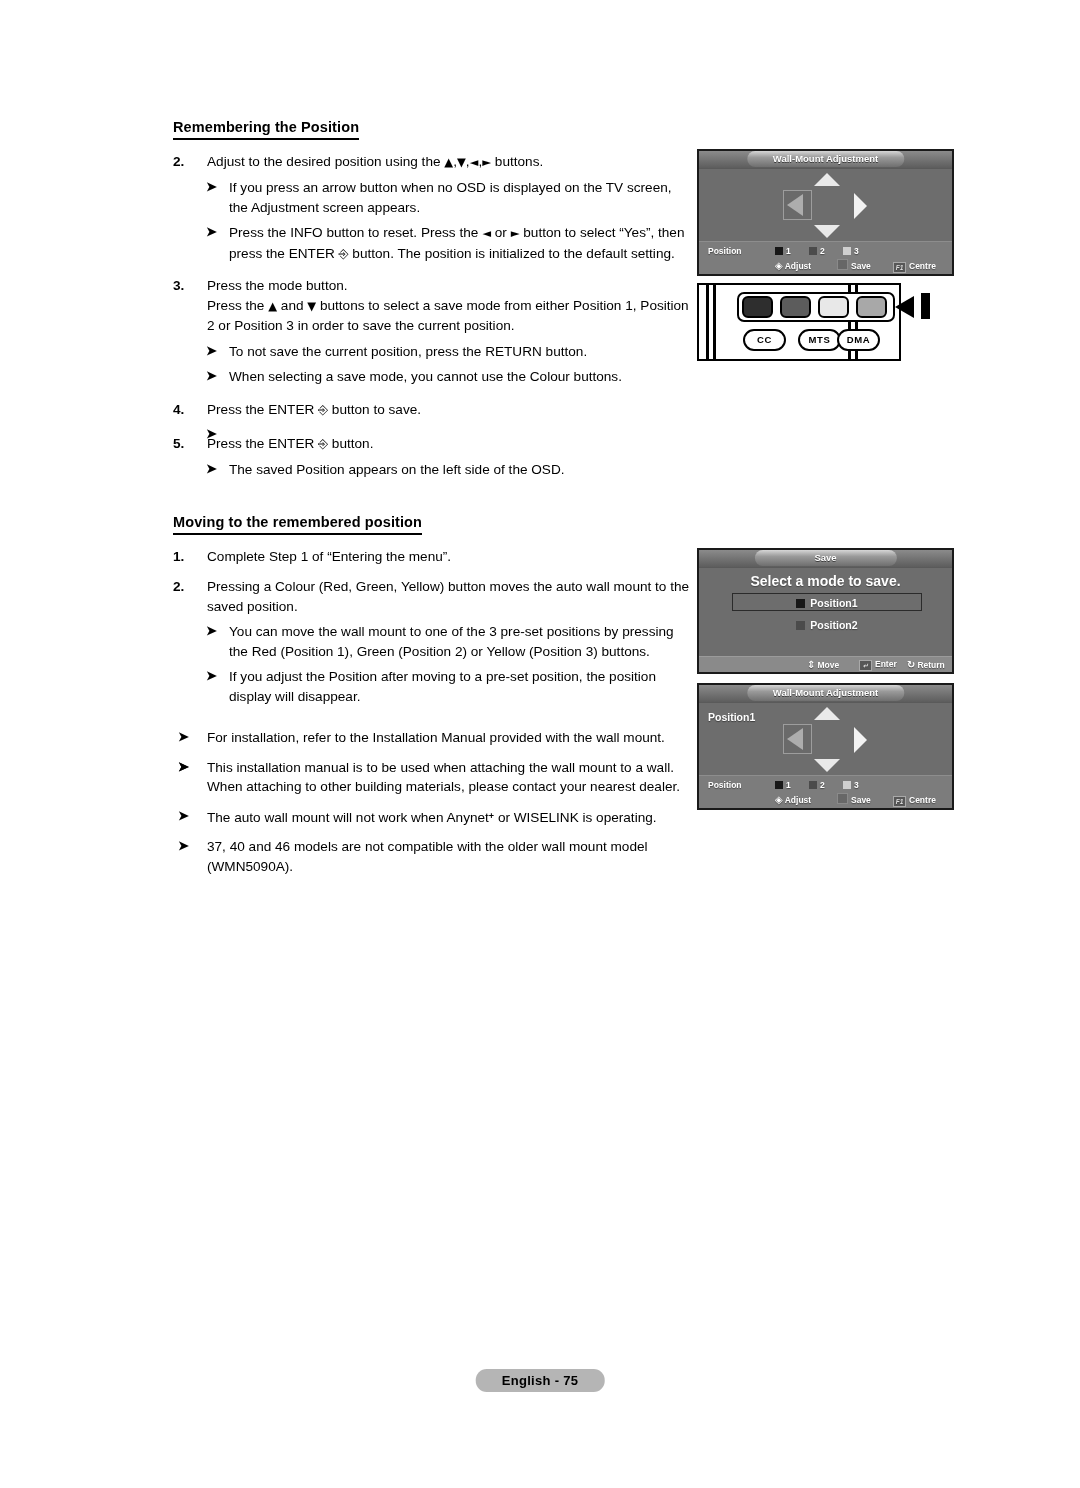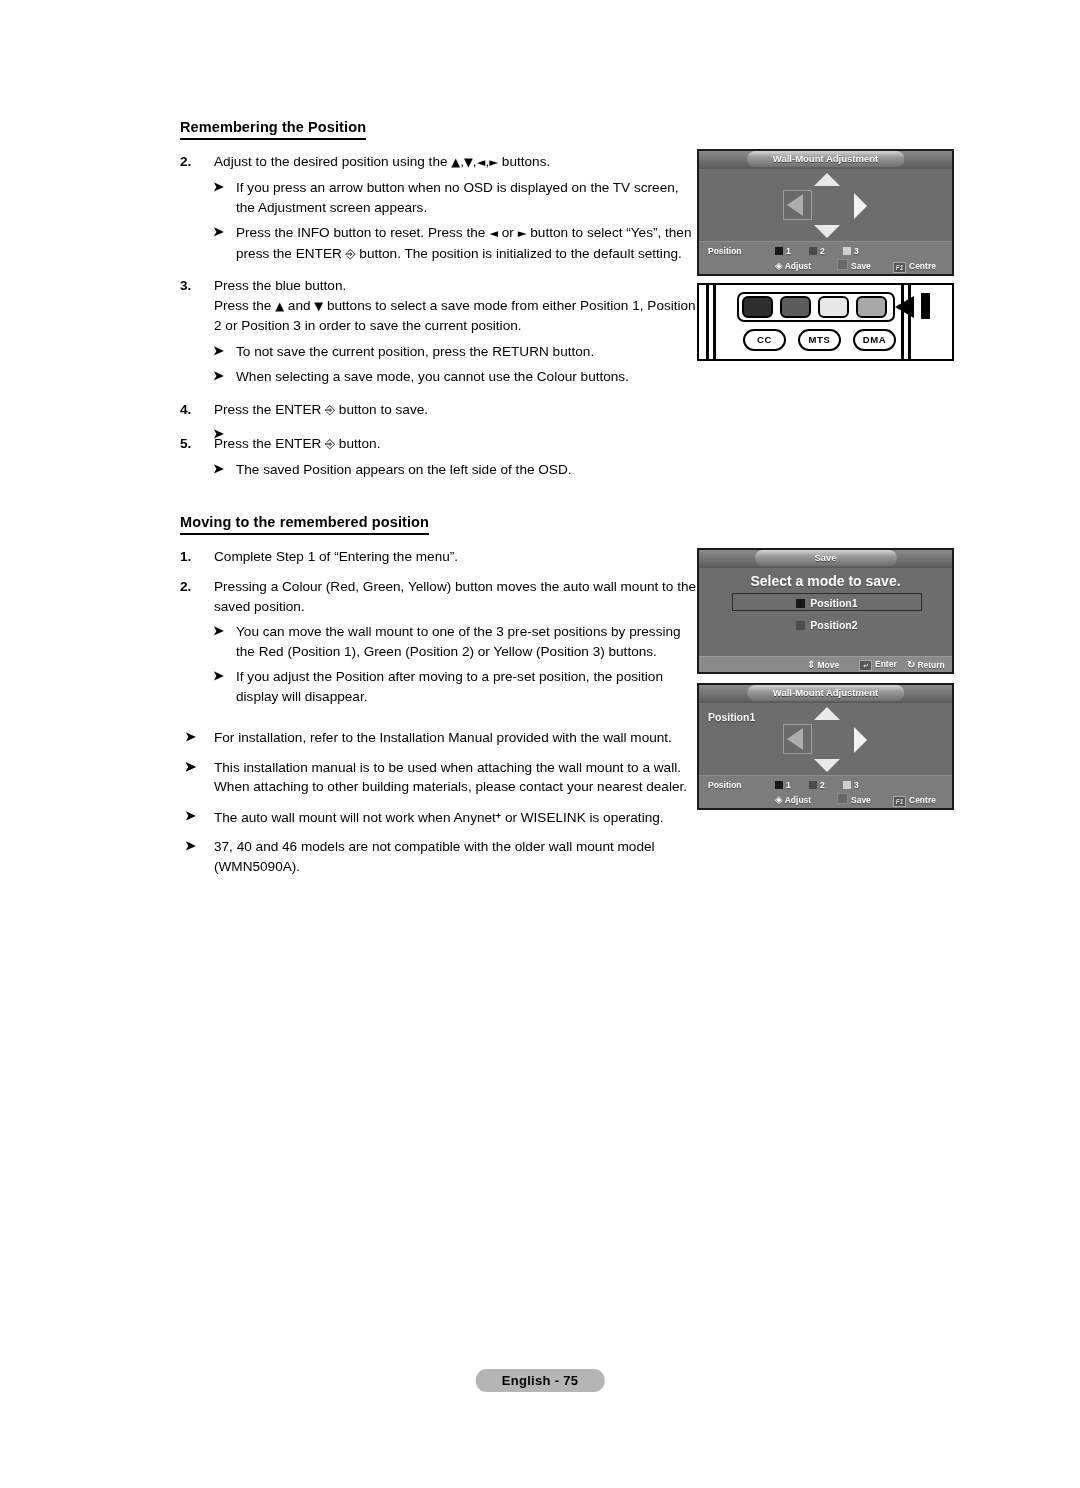--- a/index.html
+++ b/index.html
@@ -12,21 +12,21 @@
     height: 1488px;
     position: relative;
     font-family: "Liberation Sans", sans-serif;
     color: #000000;
     overflow: hidden;
   }
 
   
   .content {
     position: absolute;
-    left: 180px;
+    left: 173px;
     top: 118px;
     width: 520px;
   }
 
   .section-head {
     font-size: 14.5px;
     font-weight: bold;
     letter-spacing: 0.1px;
     display: inline-block;
     border-bottom: 2.4px solid #000;
@@ -336,21 +336,21 @@
   <div class="bullet">
     <span class="mark">➤</span>
     <span>Press the <b>INFO</b> button to reset. Press the <span class="arw">◄</span> or <span class="arw">►</span> button to select “Yes”, then press the <b>ENTER</b> <span class="enter-gl">⎆</span> button. The position is initialized to the default setting.</span>
   </div>
 
   <div class="gap-sm"></div>
 
   
   <div class="step">
     <span class="num">3.</span>
-    <span>Press the blue button.</span><br>
+    <span>Press the mode button.</span><br>
     <span>Press the <span class="arw">▲</span> and <span class="arw">▼</span> buttons to select a save mode from either Position 1, Position 2 or Position 3 in order to save the current position.</span>
   </div>
   <div class="bullet">
     <span class="mark">➤</span>
     <span>To not save the current position, press the <b>RETURN</b> button.</span>
   </div>
   <div class="bullet">
     <span class="mark">➤</span>
     <span>When selecting a save mode, you cannot use the Colour buttons.</span>
   </div>
@@ -449,39 +449,39 @@
       <span class="f-lab" style="left:144px;"><i class="sq c3"></i><span>3</span></span>
     </div>
     <div class="f-row2">
       <span class="f-lab" style="left:76px;"><span class="gl">◈</span><span>Adjust</span></span>
       <span class="f-lab" style="left:138px;"><i class="sq csave"></i><span>Save</span></span>
       <span class="f-lab" style="left:194px;"><i class="keybox">F1</i><span>Centre</span></span>
     </div>
   </div>
 </div>
 
-<div class="remote" style="left:697px; top:283px; width:257px; height:78px;">
+<div class="remote" style="left:697px; top:283px; width:204px; height:78px;">
   <div class="rail" style="left:7px;"></div>
   <div class="rail" style="left:14px;"></div>
   <div class="rail" style="right:48px;"></div>
   <div class="rail" style="right:41px;"></div>
 
   <div class="colorgroup" style="left:38px; top:7px; width:158px; height:30px;">
     <div class="cbtn" style="left:3px; top:2px; background:#2e2e2e;"></div>
     <div class="cbtn" style="left:41px; top:2px; background:#5c5c5c;"></div>
     <div class="cbtn" style="left:79px; top:2px; background:#e8e8e8;"></div>
     <div class="cbtn" style="left:117px; top:2px; background:#a8a8a8;"></div>
   </div>
 
   <div class="pointer" style="left:196px; top:11px;"></div>
   <div class="pbar" style="left:222px; top:8px; height:26px;"></div>
 
   <div class="keyoval" style="left:44px; top:44px;">CC</div>
   <div class="keyoval" style="left:99px; top:44px;">MTS</div>
-  <div class="keyoval" style="left:154px; top:44px;">DMA</div>
+  <div class="keyoval" style="left:138px; top:44px;">DMA</div>
 </div>
 
 <div class="osd" style="left:697px; top:548px; height:126px;">
   <div class="osd-titlebar">
     <div class="osd-titlepill" style="padding:0 60px;">Save</div>
   </div>
   <div class="osd-body" style="height:88px;">
     <div class="save-sub">Select a mode to save.</div>
     <div class="save-opt sel" style="top:25px;">
       <i class="sq c1"></i><span>Position1</span>

